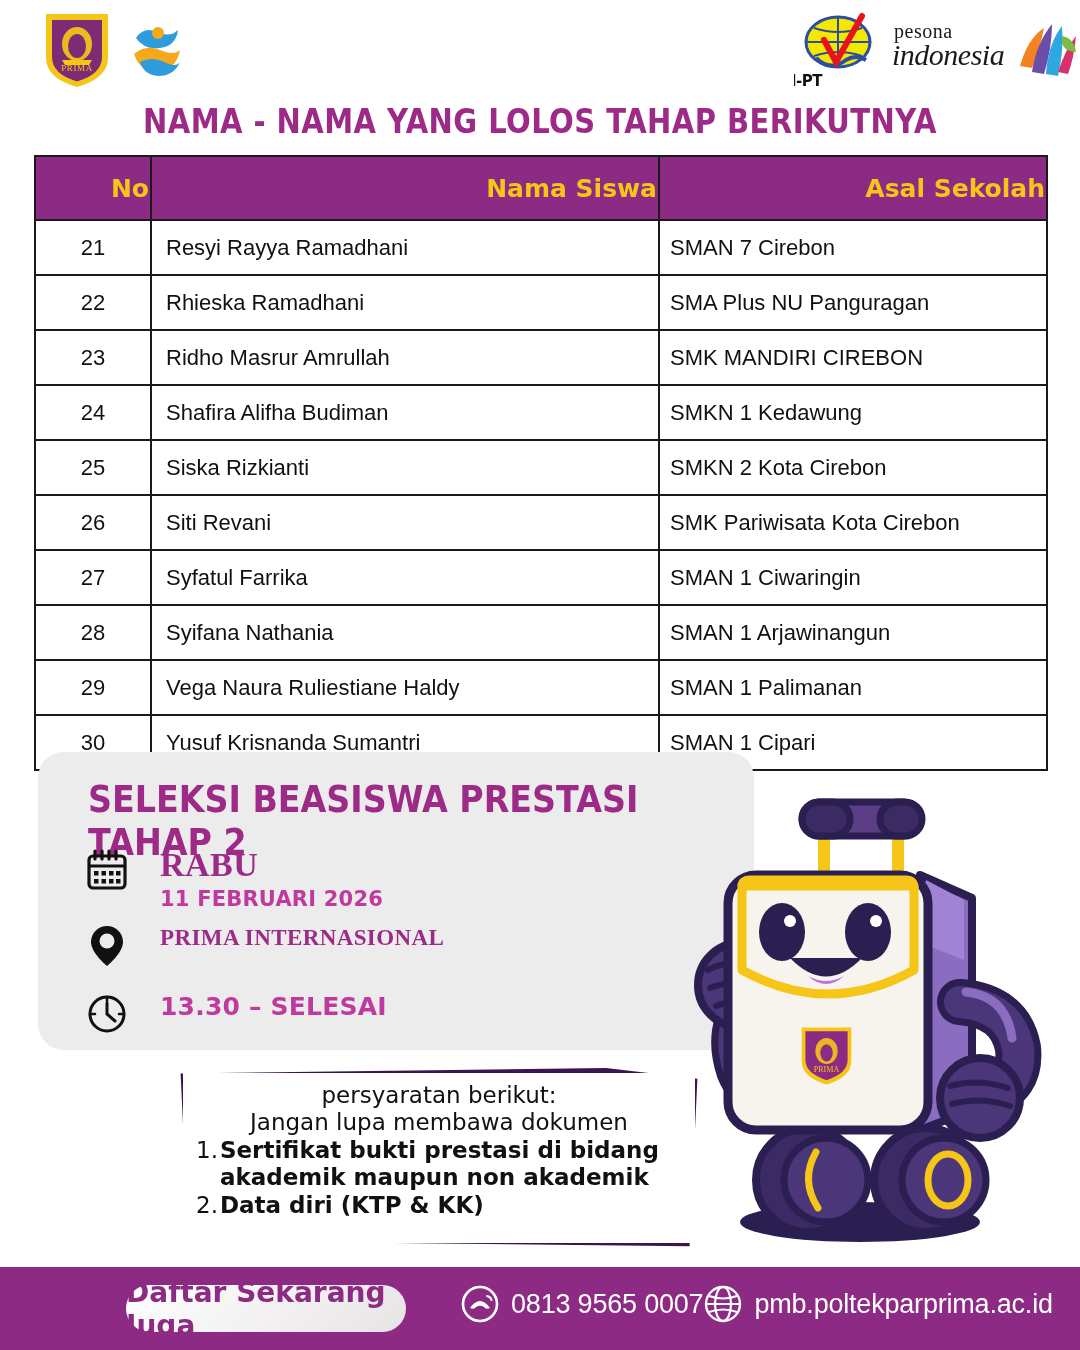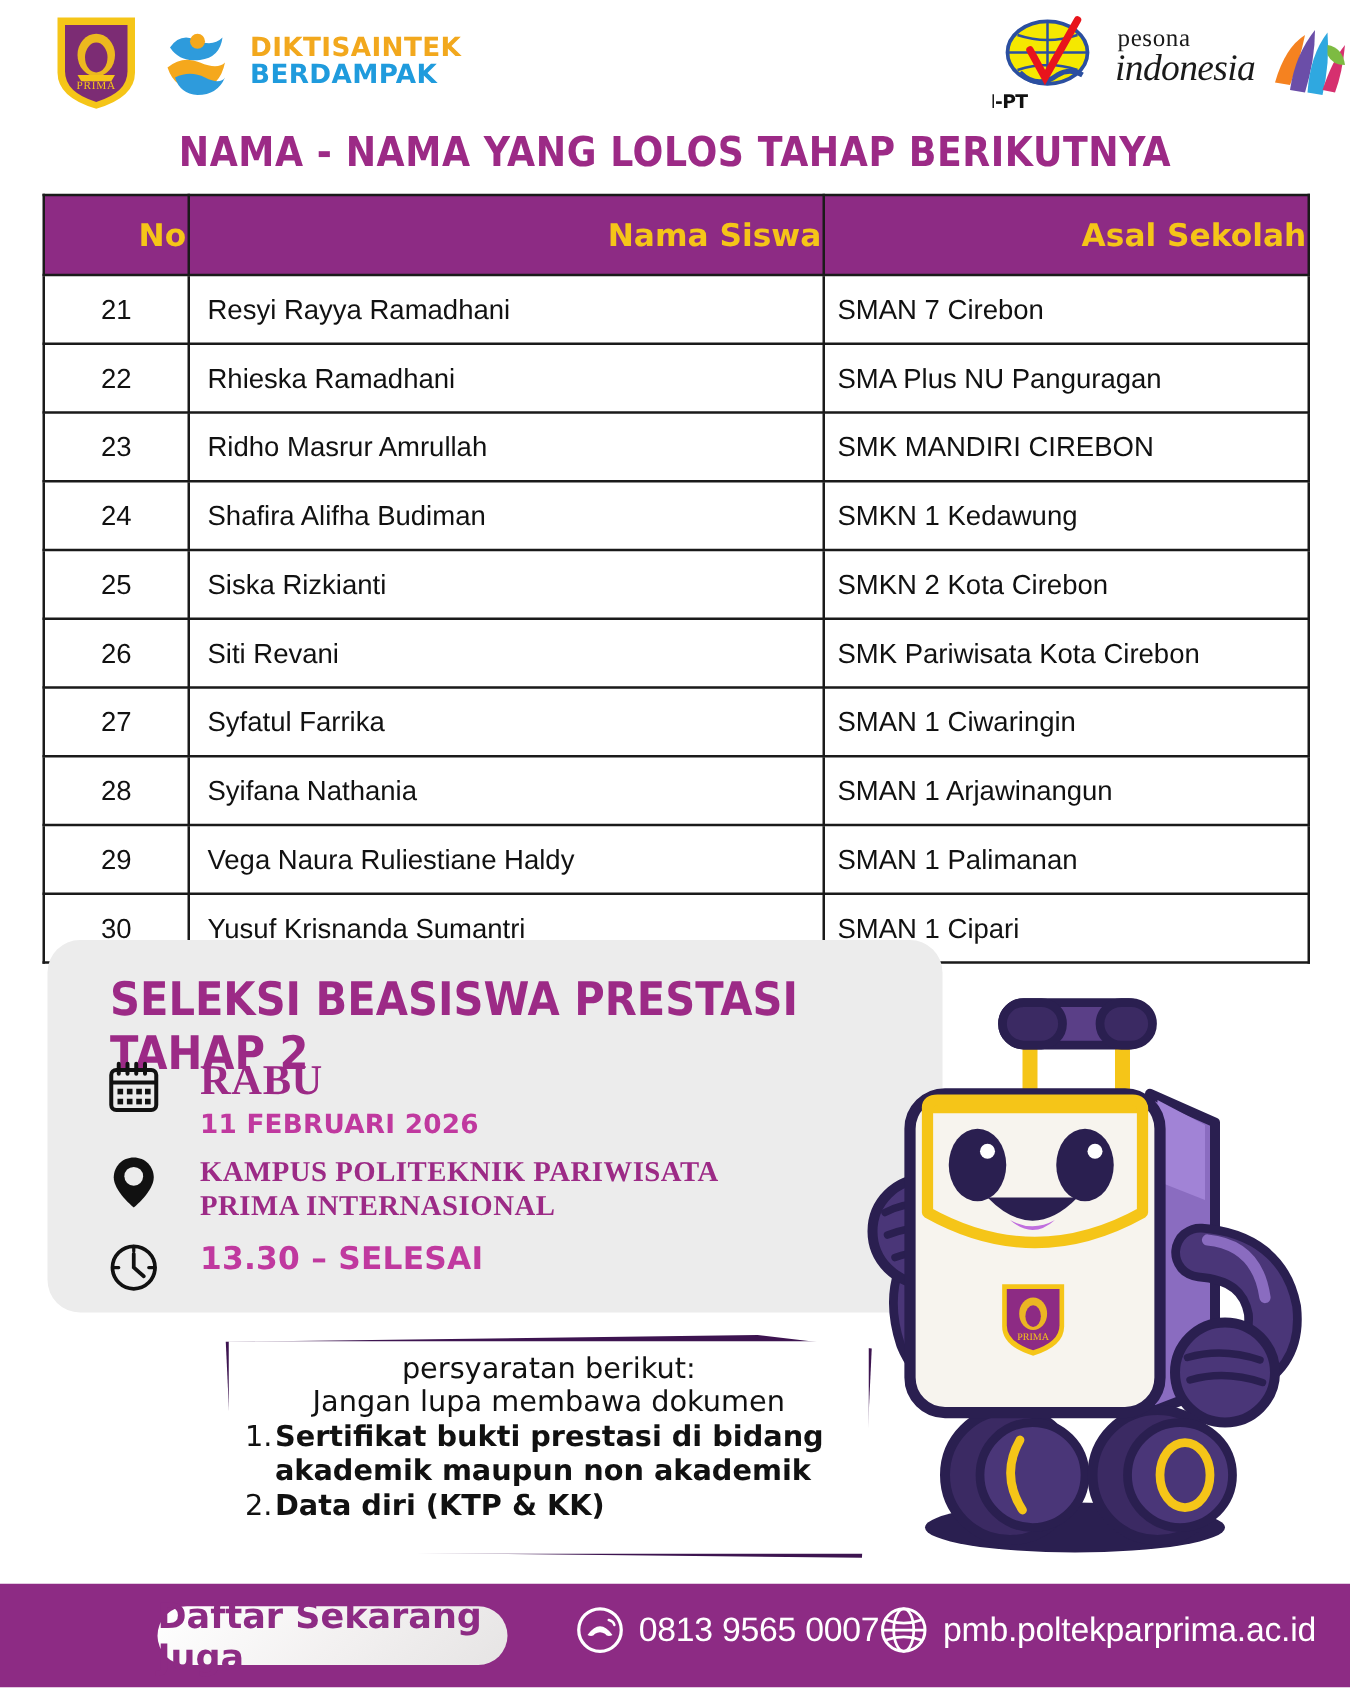--- a/index.html
+++ b/index.html
@@ -301,24 +301,20 @@
       </svg>
     </div>
 
     <svg class="diktisaintek-mark" viewBox="0 0 62 62">
       <path d="M10 20 Q18 8 31 14 Q44 20 52 12 Q50 28 34 30 Q18 32 10 20 Z" fill="#2e9bdc"></path>
       <circle cx="32" cy="15" r="6" fill="#f5a81c"></circle>
       <path d="M8 36 Q20 26 34 32 Q48 38 54 32 Q50 52 32 54 Q14 54 8 36 Z" fill="#f5a81c"></path>
       <path d="M14 44 Q26 38 38 44 Q50 50 54 44 Q48 58 32 58 Q18 57 14 44 Z" fill="#2e9bdc"></path>
     </svg>
 
-    <div class="diktisaintek-text">
-      <div class="dk-line1">DIKTISAINTEK</div>
-      <div class="dk-line2">BERDAMPAK</div>
-    </div>
   </div>
 
   <div class="logo-right-group">
 
     <div class="banpt-wrap">
       <svg viewBox="0 0 92 80" width="92" height="80" aria-hidden="true">
         <ellipse cx="44" cy="32" rx="32" ry="25" fill="#f5e800" stroke="#2b4fa0" stroke-width="3"></ellipse>
         <path d="M12 32 H76 M44 7 V57 M20 18 Q44 26 68 18 M20 46 Q44 38 68 46" fill="none" stroke="#2b4fa0" stroke-width="2"></path>
         <path d="M22 48 Q36 62 52 50 Q62 44 72 50" fill="none" stroke="#2b4fa0" stroke-width="4"></path>
         <path d="M30 30 L42 52 L68 6" fill="none" stroke="#e8141c" stroke-width="6" stroke-linecap="round"></path>
@@ -434,21 +430,20 @@
       <div class="date-full">11 FEBRUARI 2026</div>
     </div>
   </div>
 
   <div class="info-row row-place">
     <svg class="info-icon" viewBox="0 0 42 44">
       <path d="M21 2 C12 2 5 9 5 18 C5 29 21 42 21 42 C21 42 37 29 37 18 C37 9 30 2 21 2 Z" fill="#111"></path>
       <circle cx="21" cy="17" r="7.5" fill="#ececec"></circle>
     </svg>
     <div class="place-text">
-      <div>KAMPUS POLITEKNIK PARIWISATA</div>
       <div>PRIMA INTERNASIONAL</div>
     </div>
   </div>
 
   <div class="info-row row-time">
     <svg class="info-icon" viewBox="0 0 42 44">
       <circle cx="21" cy="22" r="17" fill="none" stroke="#111" stroke-width="3"></circle>
       <path d="M21 11 V22 L29 29" fill="none" stroke="#111" stroke-width="3" stroke-linecap="round"></path>
       <path d="M4 22 H9 M33 22 H38 M21 5 V9" stroke="#111" stroke-width="2.6" stroke-linecap="round"></path>
     </svg>

